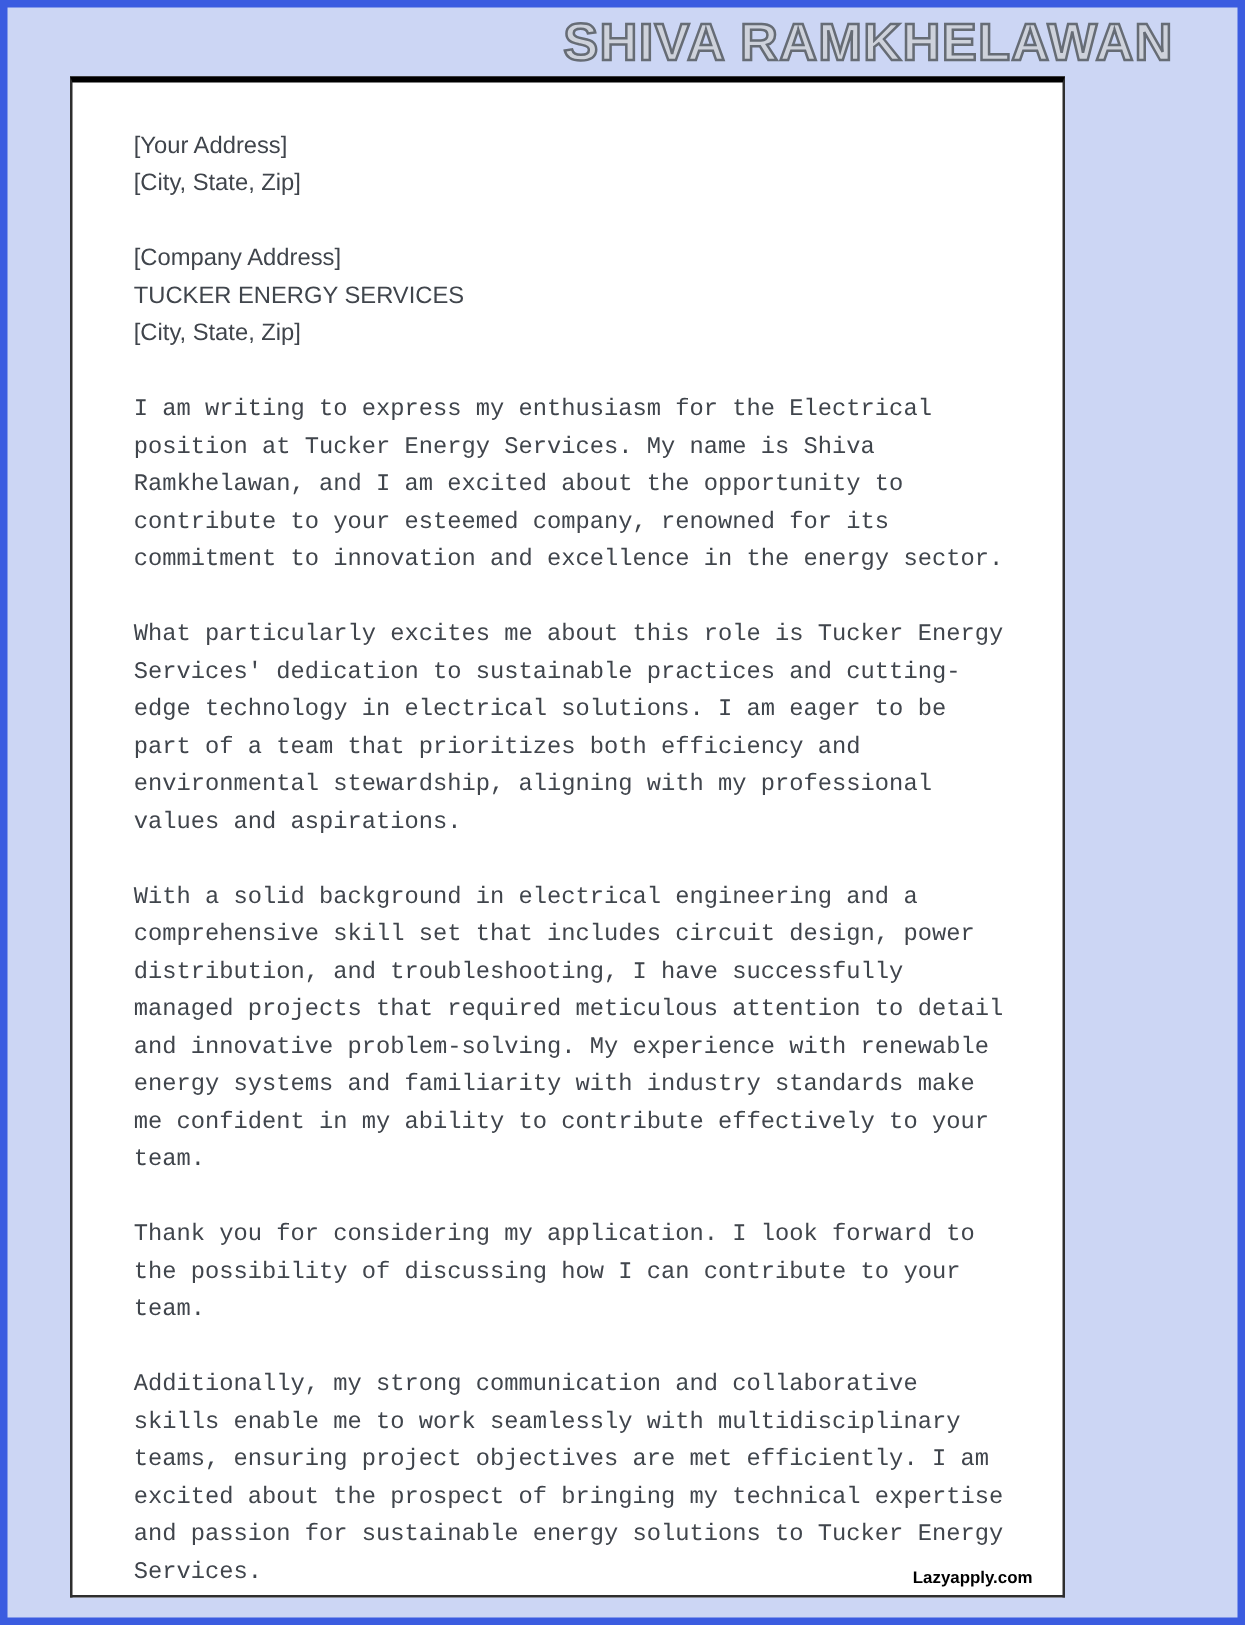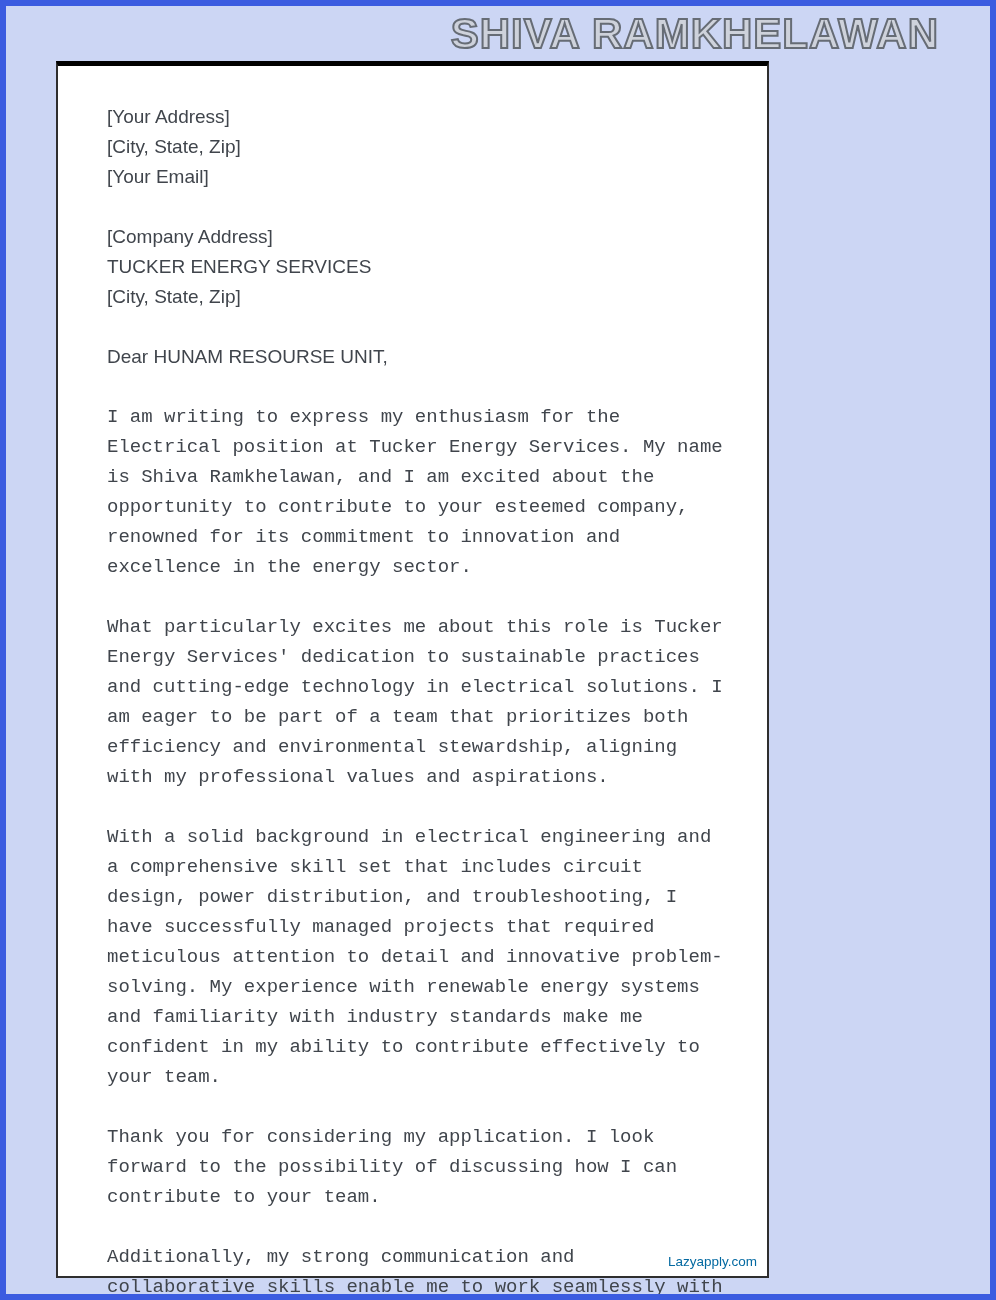--- a/index.html
+++ b/index.html
@@ -22,41 +22,42 @@
     letter-spacing: 1px;
     color: #ced2db;
     -webkit-text-stroke: 2px #666c75;
     text-transform: uppercase;
     white-space: nowrap;
   }
   .sheet {
     position: absolute;
     left: 50px;
     top: 55px;
-    width: 713px;
+    width: 796px;
     height: 1217px;
     background: #ffffff;
     border: 2px solid #2e2e2e;
     border-top: 5px solid #000000;
     padding: 36px 44px 0 49px;
   }
   .letter {
     font-size: 19px;
     line-height: 30px;
     color: #40454c;
   }
   .block { margin: 0 0 30px 0; }
   .block:last-child { margin-bottom: 12px; }
   .para { margin: 0 0 30px 0; font-family: Liberation Mono, monospace; }
   .watermark {
     position: absolute;
-    right: 10px;
+    right: 24px;
     bottom: 7px;
     font-size: 13.5px;
-    color: #0369a1;
+    color: #000000;
+    font-weight: bold;
   }
   .date-link {
     position: absolute;
     left: 99px;
     top: 1283px;
     font-size: 19px;
     line-height: 30px;
     color: #1f66d1;
     text-decoration: underline;
     cursor: pointer;
@@ -66,30 +67,28 @@
 <body>
 
 <div class="header-name">SHIVA RAMKHELAWAN</div>
 
 <div class="sheet">
   <div class="letter">
 
     <div class="block">
       <div>[Your Address]</div>
       <div>[City, State, Zip]</div>
-      <div>[Your Email]</div>
     </div>
 
     <div class="block">
       <div>[Company Address]</div>
       <div>TUCKER ENERGY SERVICES</div>
       <div>[City, State, Zip]</div>
     </div>
 
-    <div class="block">Dear HUNAM RESOURSE UNIT,</div>
 
     <p class="para">I am writing to express my enthusiasm for the Electrical position at Tucker Energy Services. My name is Shiva Ramkhelawan, and I am excited about the opportunity to contribute to your esteemed company, renowned for its commitment to innovation and excellence in the energy sector.</p>
     <p class="para">What particularly excites me about this role is Tucker Energy Services' dedication to sustainable practices and cutting-edge technology in electrical solutions. I am eager to be part of a team that prioritizes both efficiency and environmental stewardship, aligning with my professional values and aspirations.</p>
     <p class="para">With a solid background in electrical engineering and a comprehensive skill set that includes circuit design, power distribution, and troubleshooting, I have successfully managed projects that required meticulous attention to detail and innovative problem-solving. My experience with renewable energy systems and familiarity with industry standards make me confident in my ability to contribute effectively to your team.</p>
     <p class="para">Thank you for considering my application. I look forward to the possibility of discussing how I can contribute to your team.</p>
     <p class="para">Additionally, my strong communication and collaborative skills enable me to work seamlessly with multidisciplinary teams, ensuring project objectives are met efficiently. I am excited about the prospect of bringing my technical expertise and passion for sustainable energy solutions to Tucker Energy Services.</p>
 
     <div class="block">
       <div>Sincerely,</div>
       <div>Shiva Ramkhelawan</div>

